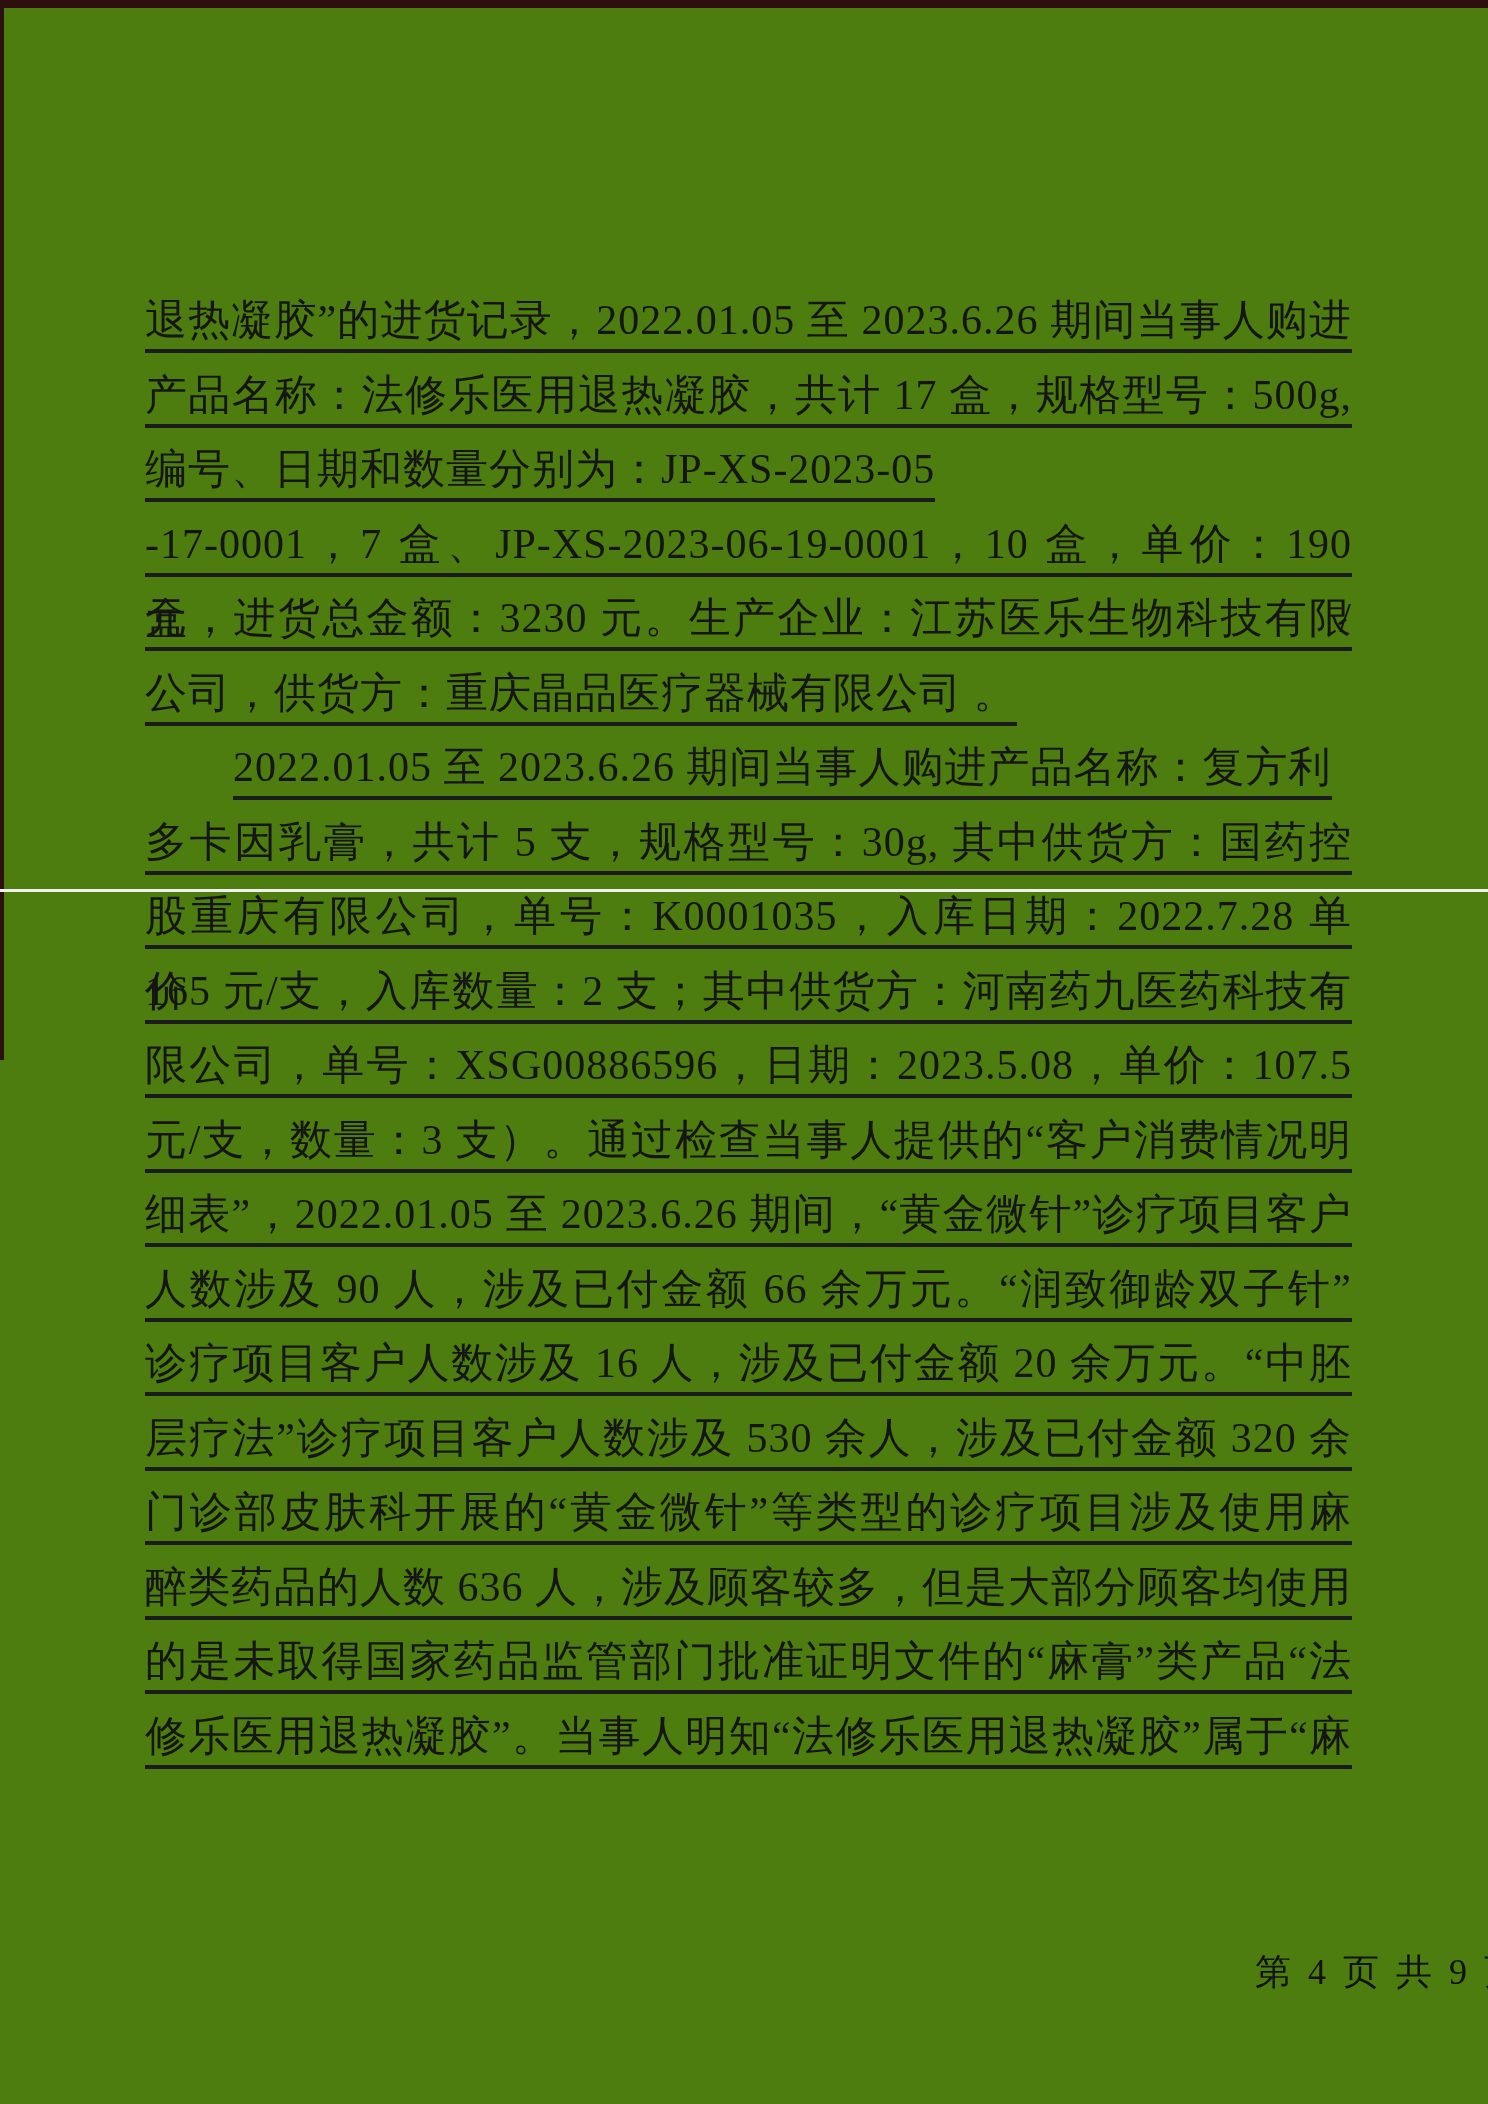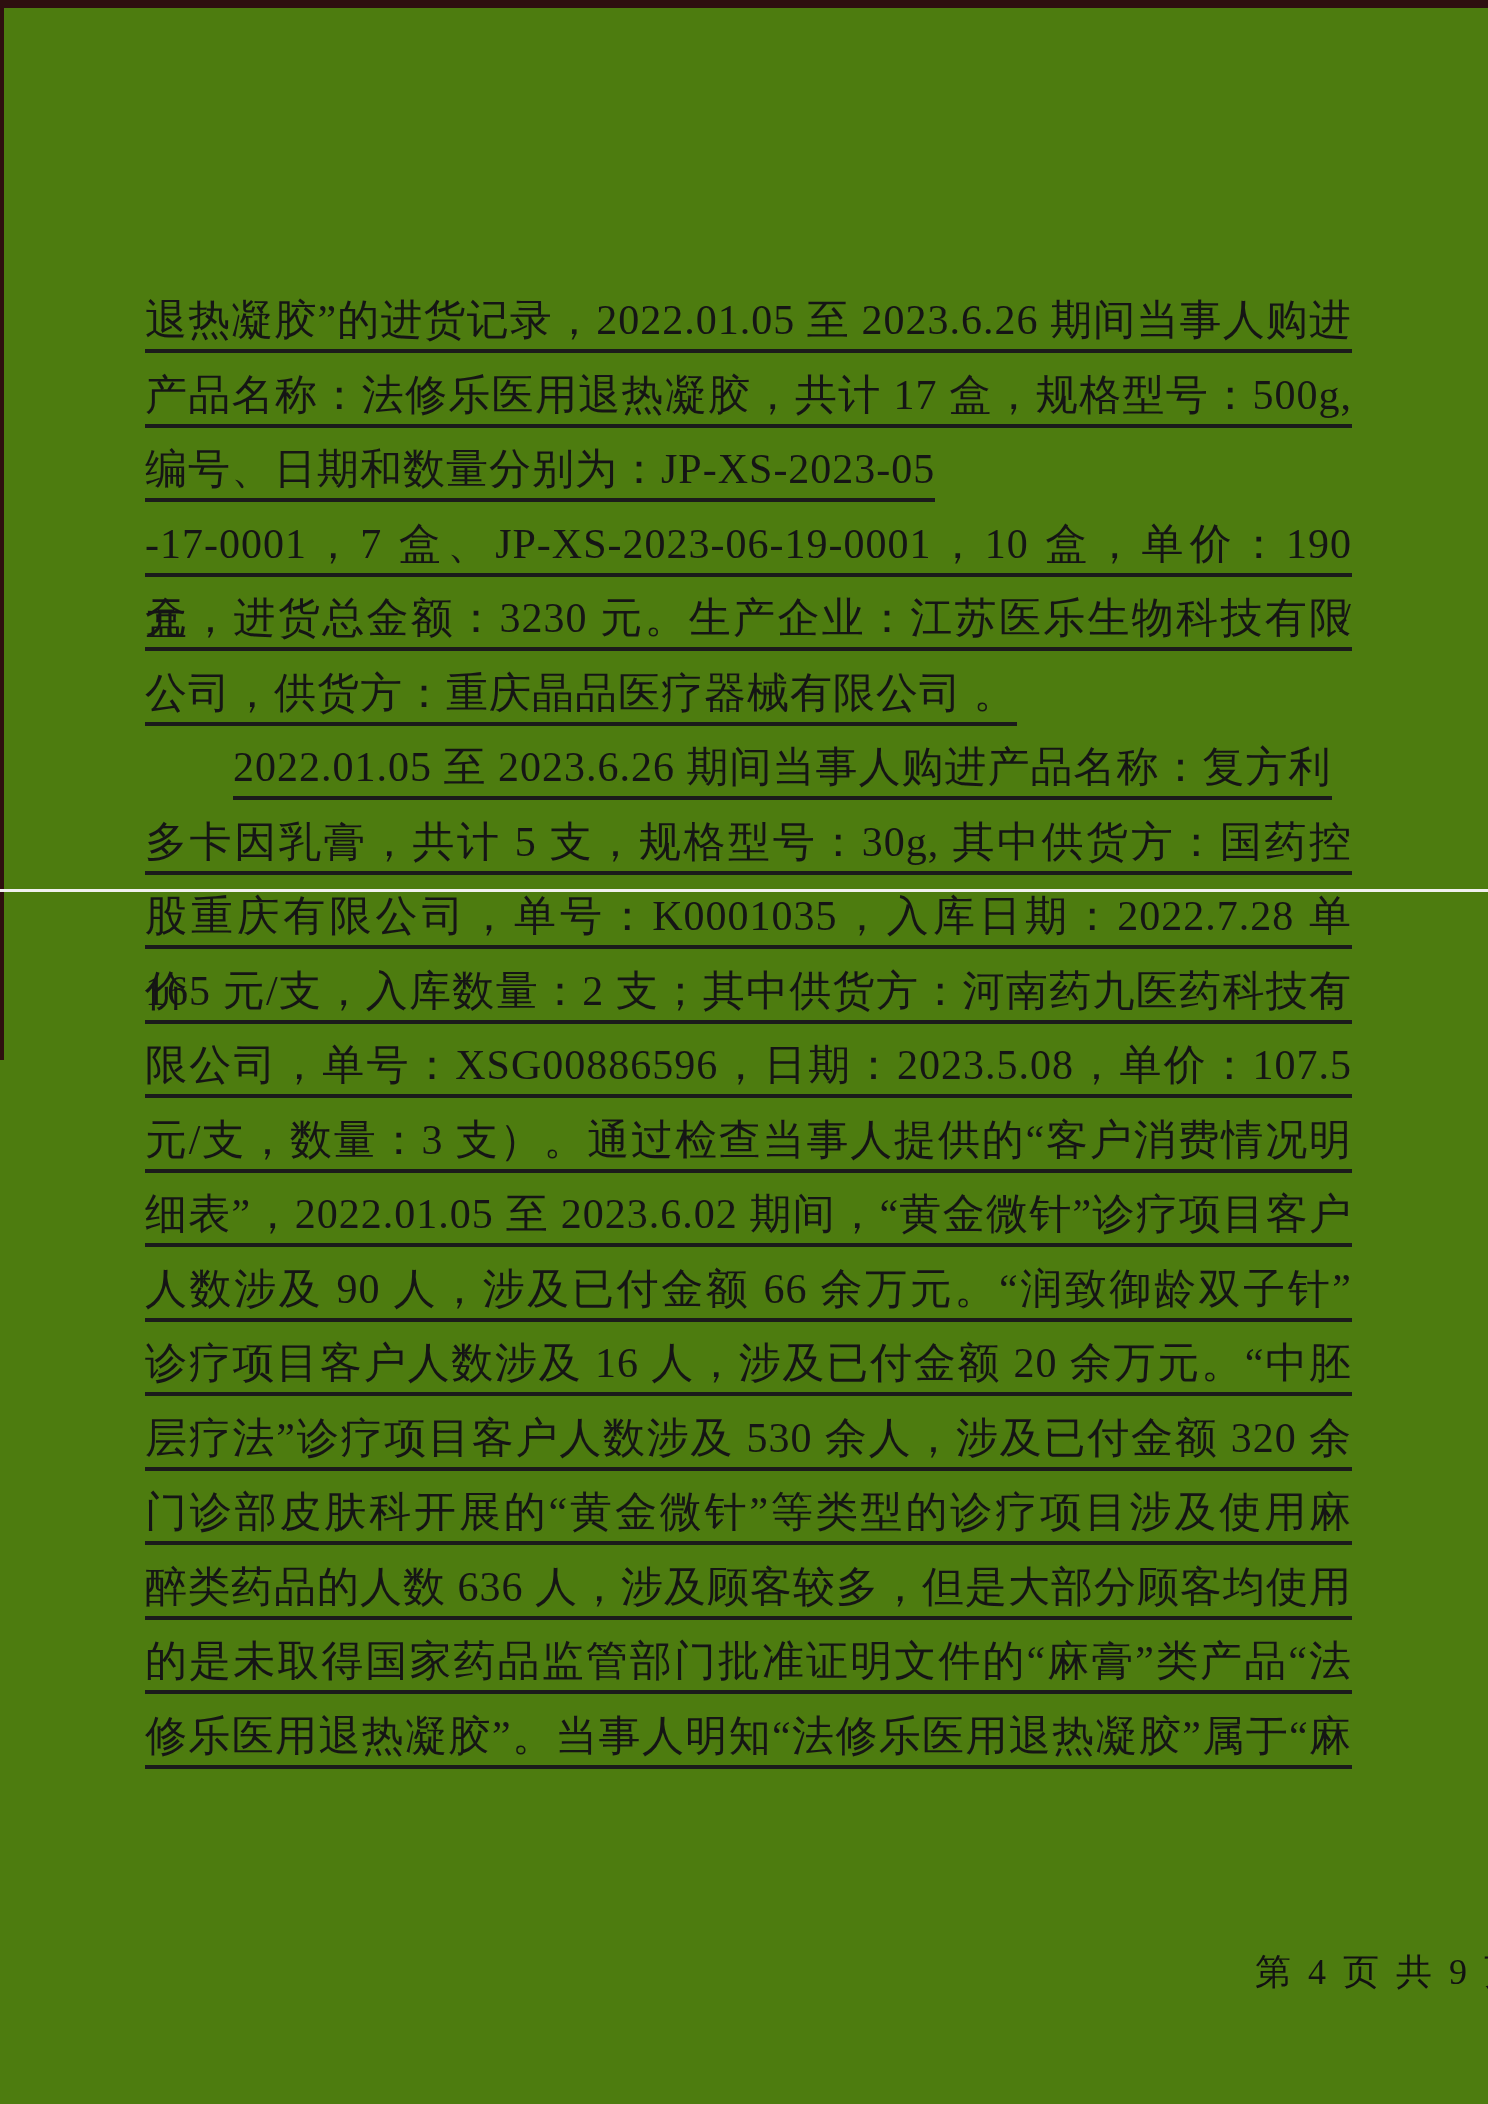--- a/index.html
+++ b/index.html
@@ -88,21 +88,21 @@
     <p class="line"><span class="u">编号、日期和数量分别为：JP-XS-2023-05</span></p>
     <p class="line j"><span class="u">-17-0001，7 盒、JP-XS-2023-06-19-0001，10 盒，单价：190 元/</span></p>
     <p class="line j"><span class="u">盒，进货总金额：3230 元。生产企业：江苏医乐生物科技有限</span></p>
     <p class="line"><span class="u">公司，供货方：重庆晶品医疗器械有限公司 。</span></p>
     <p class="line indent"><span class="u">2022.01.05 至 2023.6.26 期间当事人购进产品名称：复方利</span></p>
     <p class="line j"><span class="u">多卡因乳膏，共计 5 支，规格型号：30g, 其中供货方：国药控</span></p>
     <p class="line j"><span class="u">股重庆有限公司，单号：K0001035，入库日期：2022.7.28 单价：</span></p>
     <p class="line j"><span class="u">165 元/支，入库数量：2 支；其中供货方：河南药九医药科技有</span></p>
     <p class="line j"><span class="u">限公司，单号：XSG00886596，日期：2023.5.08，单价：107.5</span></p>
     <p class="line j"><span class="u">元/支，数量：3 支）。通过检查当事人提供的“客户消费情况明</span></p>
-    <p class="line j"><span class="u">细表”，2022.01.05 至 2023.6.02 期间，“黄金微针”诊疗项目客户</span></p>
+    <p class="line j"><span class="u">细表”，2022.01.05 至 2023.6.26 期间，“黄金微针”诊疗项目客户</span></p>
     <p class="line j"><span class="u">人数涉及 90 人，涉及已付金额 66 余万元。“润致御龄双子针”</span></p>
     <p class="line j"><span class="u">诊疗项目客户人数涉及 16 人，涉及已付金额 20 余万元。“中胚</span></p>
     <p class="line j"><span class="u">层疗法”诊疗项目客户人数涉及 530 余人，涉及已付金额 320 余</span></p>
     <p class="line j"><span class="u">门诊部皮肤科开展的“黄金微针”等类型的诊疗项目涉及使用麻</span></p>
     <p class="line j"><span class="u">醉类药品的人数 636 人，涉及顾客较多，但是大部分顾客均使用</span></p>
     <p class="line j"><span class="u">的是未取得国家药品监管部门批准证明文件的“麻膏”类产品“法</span></p>
     <p class="line j"><span class="u">修乐医用退热凝胶”。当事人明知“法修乐医用退热凝胶”属于“麻</span></p>
   </main>
 
   <footer class="footer">

